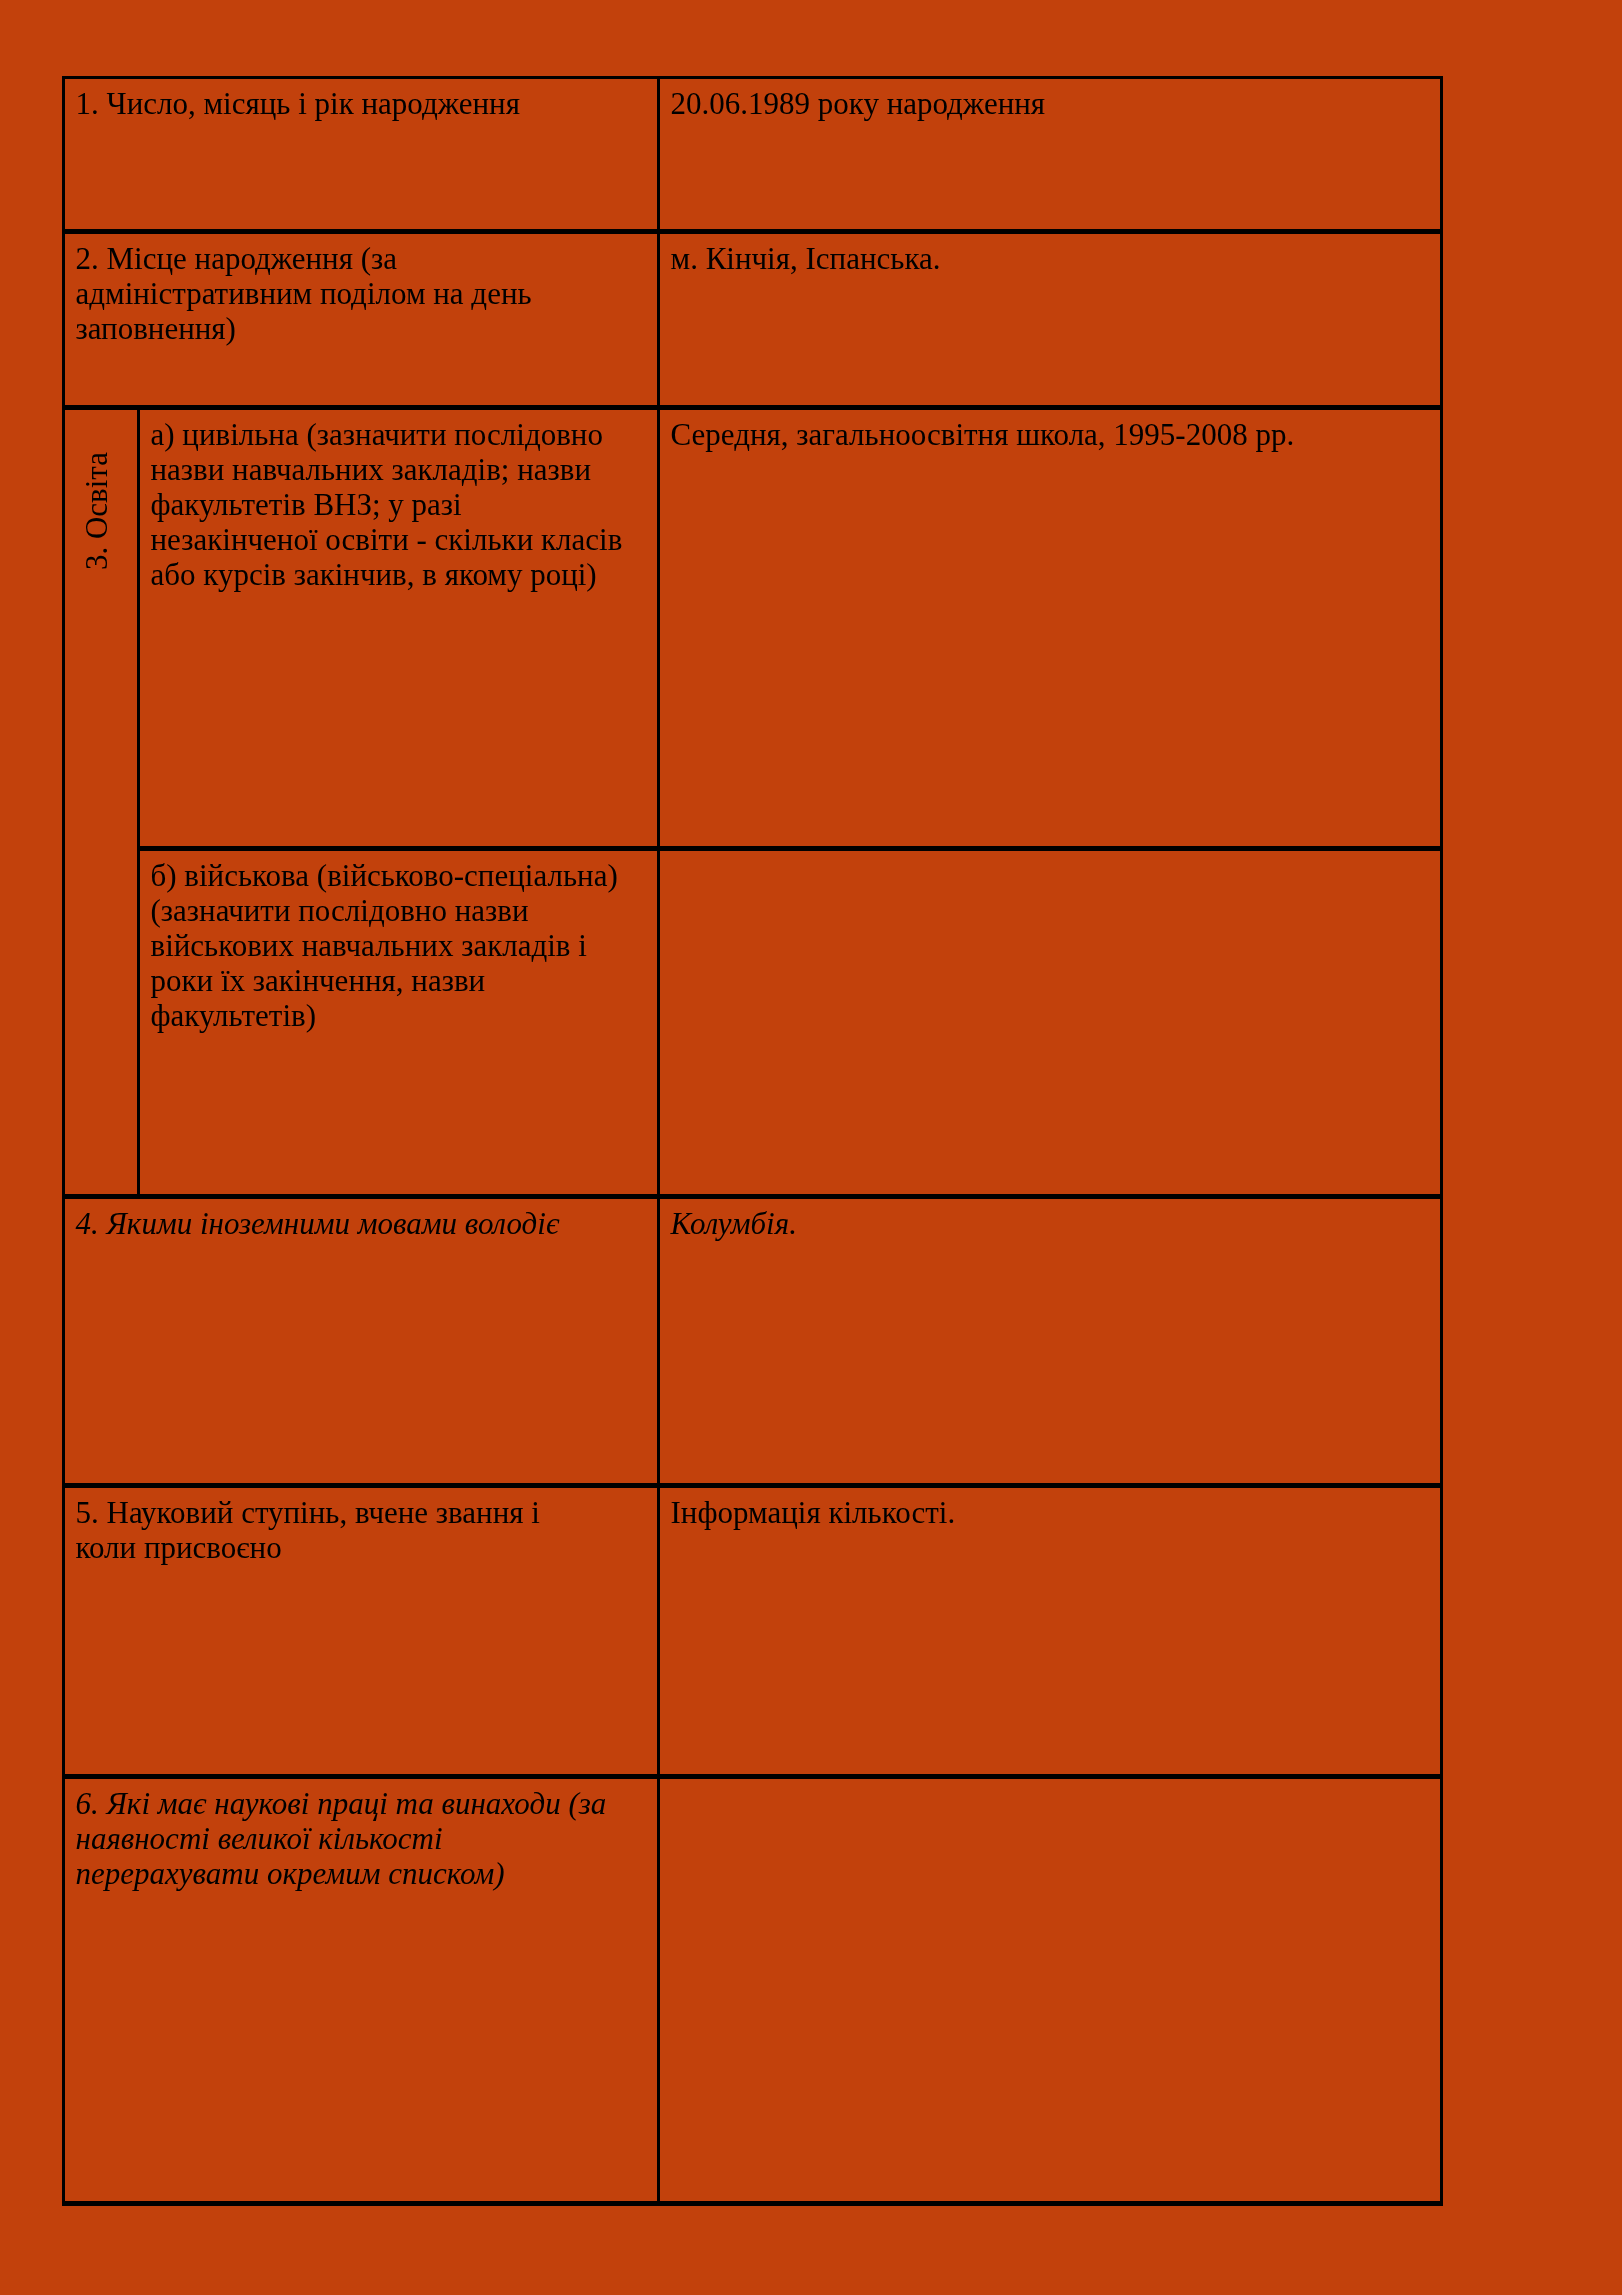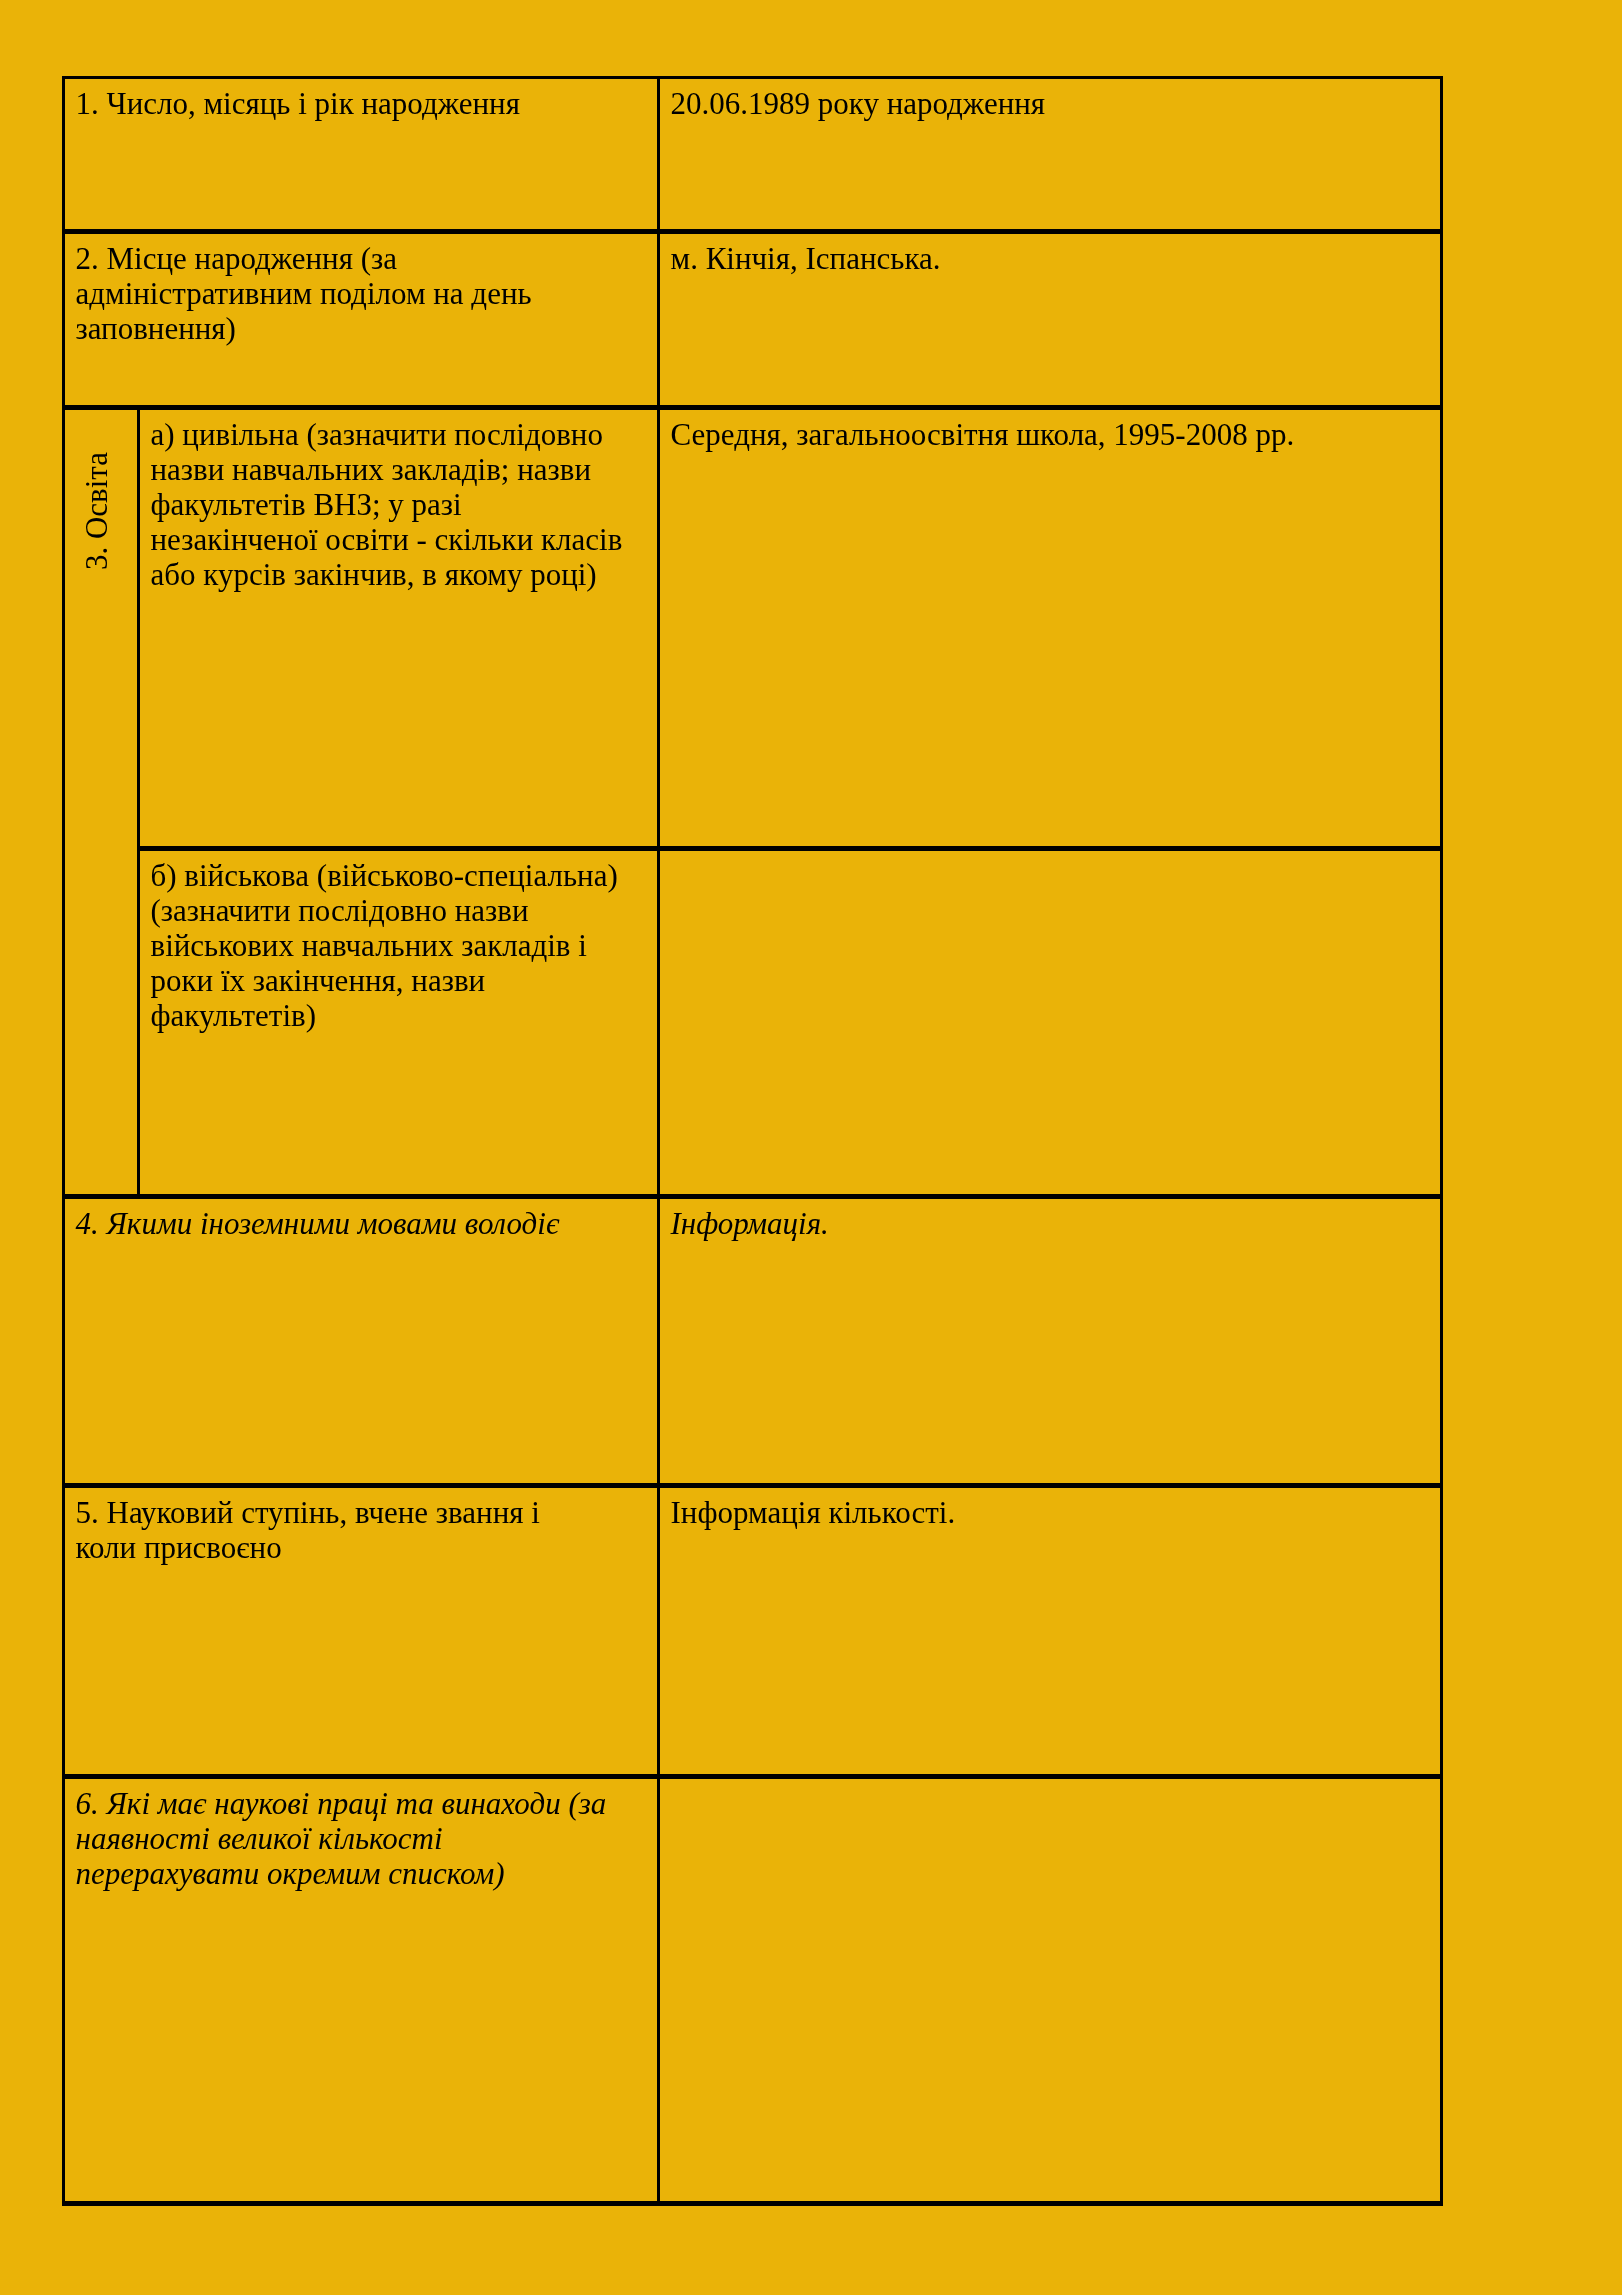--- a/index.html
+++ b/index.html
@@ -4,21 +4,21 @@
 <style>
   html, body {
     margin: 0;
     padding: 0;
     background: #ffffff;
   }
   .page {
     position: relative;
     width: 1623px;
     height: 2295px;
-    background: #eab308;
+    background: #c2410c;
     font-family: "Liberation Serif", "DejaVu Serif", serif;
     color: #000000;
   }
   table.form-table {
     position: absolute;
     left: 62px;
     top: 76px;
     width: 1377px;
     border-collapse: collapse;
     table-layout: fixed;
@@ -105,21 +105,21 @@
       <td class="sub-label">б) військова (військово-спеціальна)
 (зазначити послідовно назви
 військових навчальних закладів і
 роки їх закінчення, назви
 факультетів)</td>
       <td class="value-cell"></td>
     </tr>
 
     <tr class="row-4">
       <td colspan="2">4. Якими іноземними мовами володіє</td>
-      <td class="value-cell">Інформація.</td>
+      <td class="value-cell">Колумбія.</td>
     </tr>
 
     <tr class="row-5">
       <td colspan="2">5. Науковий ступінь, вчене звання і
 коли присвоєно</td>
       <td class="value-cell">Інформація кількості.</td>
     </tr>
 
     <tr class="row-6">
       <td colspan="2">6. Які має наукові праці та винаходи (за

